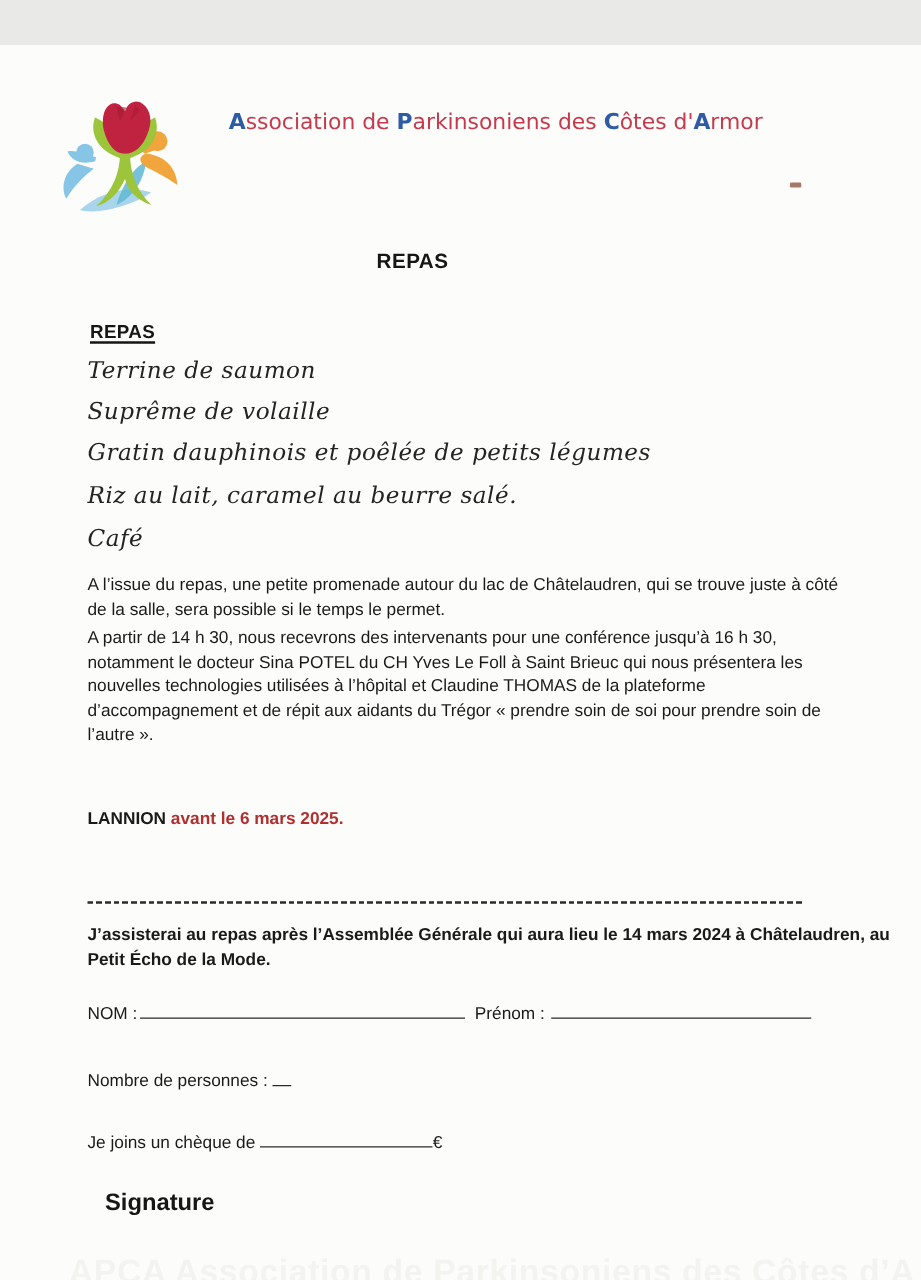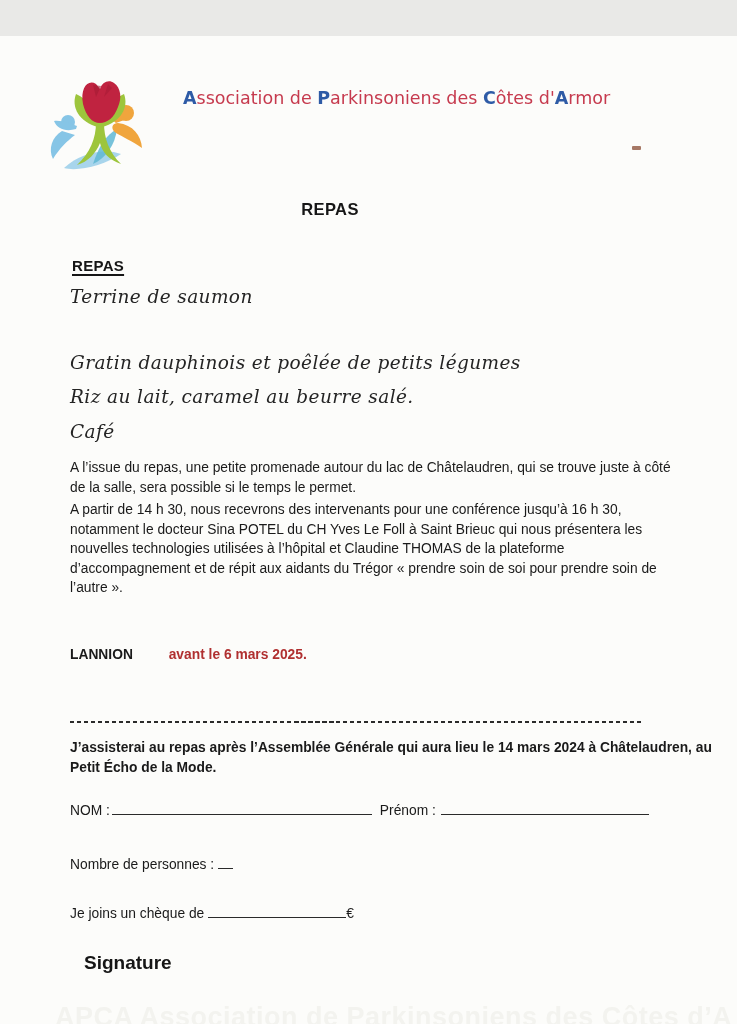--- a/index.html
+++ b/index.html
@@ -51,21 +51,21 @@
     font-size:13.8px;line-height:19.5px;color:#1a1a1a;
   }
   .para div{white-space:nowrap;}
   .p-walk{top:422px;}
   .p-conf{top:464px;}
   .bulletin-heading{
     position:absolute;left:70px;top:583px;
     font-size:13.8px;font-weight:bold;color:#161616;letter-spacing:.2px;
   }
   .return-info{top:609px;font-weight:bold;}
-  .deadline{color:var(--deadline-red,#b03030);padding-left:32px;}
+  .deadline{color:var(--deadline-red,#b03030);}
   .participation{
     position:absolute;left:70px;top:653px;
     font-size:13.8px;font-weight:bold;color:#161616;
   }
   .dashed-separator{
     position:absolute;left:70px;top:685px;width:572px;height:2.4px;
     background:repeating-linear-gradient(90deg,#2a2a2a 0 4.5px,transparent 4.5px 7px);
   }
   .attendance{top:702px;font-weight:bold;}
   
@@ -128,20 +128,21 @@
   <div class="org-name">
     <span class="c-blue">A</span><span class="c-red">ssociation de </span><span class="c-blue">P</span><span class="c-red">arkinsoniens des </span><span class="c-blue">C</span><span class="c-red">ôtes d'</span><span class="c-blue">A</span><span class="c-red">rmor</span>
   </div>
 
   <div class="artifact-dash"></div>
 
   <div class="doc-title">REPAS</div>
 
   <div class="menu-heading">REPAS</div>
   <div class="menu-item mi-0">Terrine de saumon</div>
+  <div class="menu-item mi-1">Suprême de volaille</div>
   <div class="menu-item mi-2">Gratin dauphinois et poêlée de petits légumes</div>
   <div class="menu-item mi-3">Riz au lait, caramel au beurre salé.</div>
   <div class="menu-item mi-4">Café</div>
 
   <div class="para p-walk">
     <div>A l’issue du repas, une petite promenade autour du lac de Châtelaudren, qui se trouve juste à côté</div>
     <div>de la salle, sera possible si le temps le permet.</div>
   </div>
 
   <div class="para p-conf">

